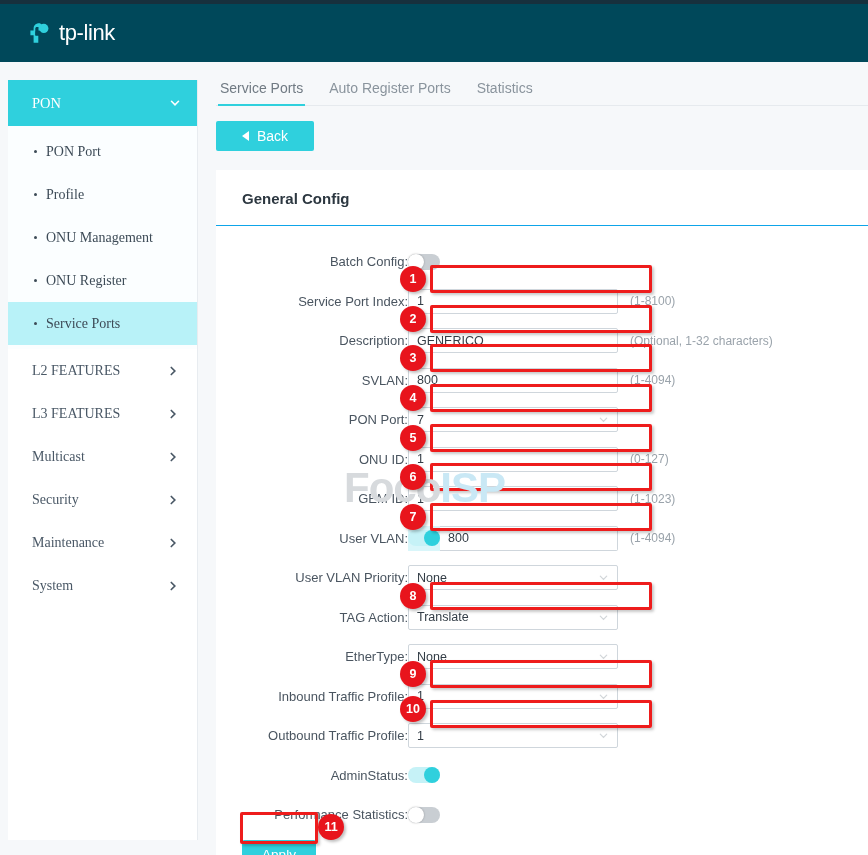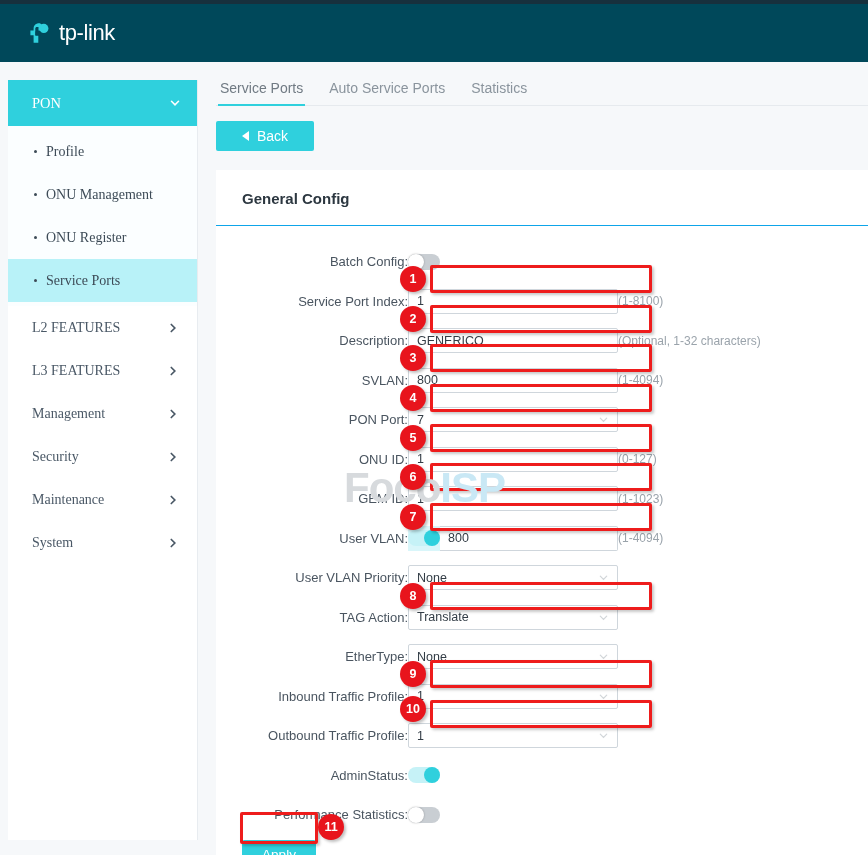--- a/index.html
+++ b/index.html
@@ -199,20 +199,21 @@
     display: flex;
     align-items: center;
     justify-content: space-between;
     cursor: pointer;
   }
   .sel-chev { width: 11px; height: 11px; opacity: .45; }
 
   .hint {
     font-size: 12px;
     color: #9aa3ab;
+    margin-left: 12px;
     white-space: nowrap;
   }
 
   
   .toggle {
     width: 32px; height: 16px;
     border-radius: 9px;
     position: relative;
     cursor: pointer;
     background: #c9ced3;
@@ -331,20 +332,24 @@
     <div class="sidebar-inner">
       <div class="nav-group-head">
         <span>PON</span>
         <svg class="chev" viewBox="0 0 12 12">
           <path d="M2.5 4.3L6 7.8l3.5-3.5" stroke="#ffffff" stroke-width="1.6" fill="none" stroke-linecap="round"></path>
         </svg>
       </div>
       <div class="nav-sub">
         <div class="nav-sub-item">
           <span class="dot"></span>
+          <span>PON Port</span>
+        </div>
+        <div class="nav-sub-item">
+          <span class="dot"></span>
           <span>Profile</span>
         </div>
         <div class="nav-sub-item">
           <span class="dot"></span>
           <span>ONU Management</span>
         </div>
         <div class="nav-sub-item">
           <span class="dot"></span>
           <span>ONU Register</span>
         </div>
@@ -360,21 +365,21 @@
             <path d="M4.3 2.5L7.8 6l-3.5 3.5" stroke="#4a5866" stroke-width="1.7" fill="none" stroke-linecap="round"></path>
           </svg>
       </div>
       <div class="nav-item">
         <span>L3 FEATURES</span>
         <svg class="chev" viewBox="0 0 12 12">
             <path d="M4.3 2.5L7.8 6l-3.5 3.5" stroke="#4a5866" stroke-width="1.7" fill="none" stroke-linecap="round"></path>
           </svg>
       </div>
       <div class="nav-item">
-        <span>Management</span>
+        <span>Multicast</span>
         <svg class="chev" viewBox="0 0 12 12">
             <path d="M4.3 2.5L7.8 6l-3.5 3.5" stroke="#4a5866" stroke-width="1.7" fill="none" stroke-linecap="round"></path>
           </svg>
       </div>
       <div class="nav-item">
         <span>Security</span>
         <svg class="chev" viewBox="0 0 12 12">
             <path d="M4.3 2.5L7.8 6l-3.5 3.5" stroke="#4a5866" stroke-width="1.7" fill="none" stroke-linecap="round"></path>
           </svg>
       </div>
@@ -390,21 +395,21 @@
             <path d="M4.3 2.5L7.8 6l-3.5 3.5" stroke="#4a5866" stroke-width="1.7" fill="none" stroke-linecap="round"></path>
           </svg>
       </div>
     </div>
   </div>
 
   <div class="content">
 
     <div class="tabs">
       <div class="tab active">Service Ports</div>
-      <div class="tab">Auto Service Ports</div>
+      <div class="tab">Auto Register Ports</div>
       <div class="tab">Statistics</div>
     </div>
 
     <button class="back-btn">
       <span class="tri-left"></span>
       <span>Back</span>
     </button>
 
     <div class="panel">
       <div class="panel-title">General Config</div>

